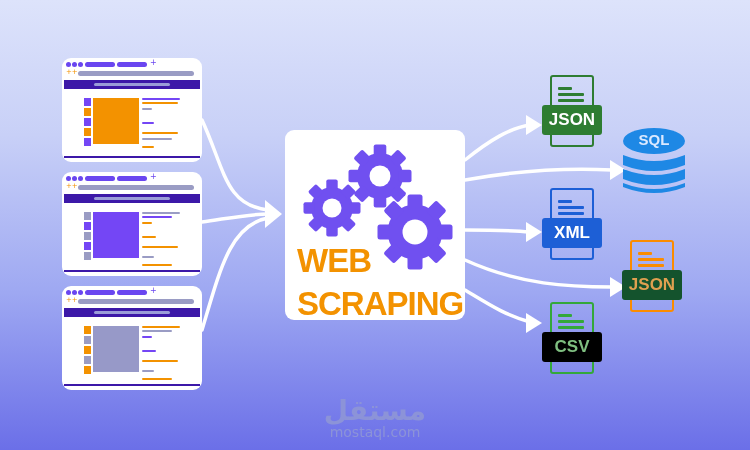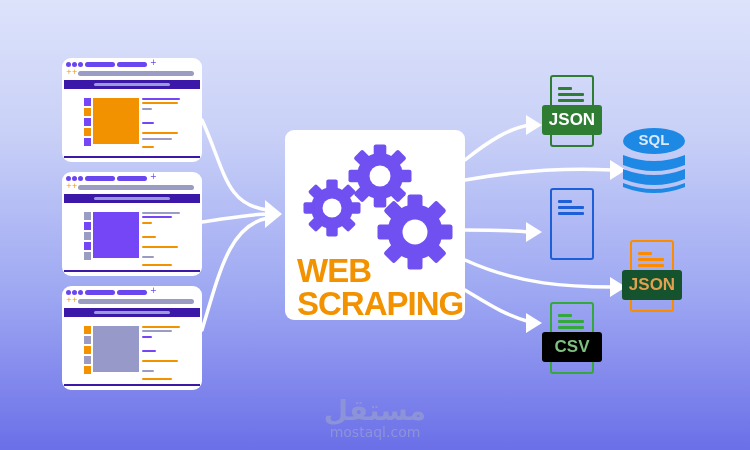--- a/index.html
+++ b/index.html
@@ -166,21 +166,21 @@
           <rect x="-6" y="-30" width="12" height="12" rx="2" transform="rotate(225)"></rect>
           <rect x="-6" y="-30" width="12" height="12" rx="2" transform="rotate(315)"></rect>
         </g>
         <circle r="10" fill="#fff"></circle>
       </g>
     </defs>
     <use href="#gear" transform="translate(37,68) scale(0.95)"></use>
     <use href="#gear" transform="translate(85,36) scale(1.05)"></use>
     <use href="#gear" transform="translate(120,92) scale(1.25)"></use>
   </svg>
-  <div class="ws" style="top:112px;font-size:33px;margin-top:10px;">WEB</div>
+  <div class="ws" style="top:112px;font-size:33px;">WEB</div>
   <div class="ws" style="top:155px;font-size:33px;">SCRAPING</div>
 </div>
 
 <div class="file" style="left:542px;top:75px;">
   <div class="paper" style="border-color:#2e7d32"></div>
   <span class="l" style="top:12px;width:14px;background:#2e7d32"></span>
     <span class="l" style="top:18px;width:26px;background:#2e7d32"></span>
     <span class="l" style="top:24px;width:26px;background:#2e7d32"></span>
   <div class="band" style="background:#2e7d32">JSON</div>
 </div>
@@ -193,20 +193,21 @@
       <path d="M1,56 Q32,68 63,56 L63,60 Q32,72 1,60Z"></path>
     </g>
   </svg>
   <div class="abs" style="left:0;top:4px;width:64px;text-align:center;color:#dbe9ff;font-weight:bold;font-size:15px;font-family:'Liberation Sans',sans-serif;">SQL</div>
 </div>
 <div class="file" style="left:542px;top:188px;">
   <div class="paper" style="border-color:#1d5fd6"></div>
   <span class="l" style="top:12px;width:14px;background:#1d5fd6"></span>
     <span class="l" style="top:18px;width:26px;background:#1d5fd6"></span>
     <span class="l" style="top:24px;width:26px;background:#1d5fd6"></span>
+  <div class="band" style="background:#1d5fd6">XML</div>
 </div>
 <div class="file" style="left:622px;top:240px;">
   <div class="paper" style="border-color:#fb8c00"></div>
   <span class="l" style="top:12px;width:14px;background:#fb8c00"></span>
     <span class="l" style="top:18px;width:26px;background:#fb8c00"></span>
     <span class="l" style="top:24px;width:26px;background:#fb8c00"></span>
   <div class="band" style="background:#14532d;color:#e0a050">JSON</div>
 </div>
 <div class="file" style="left:542px;top:302px;">
   <div class="paper" style="border-color:#34a83a"></div>

